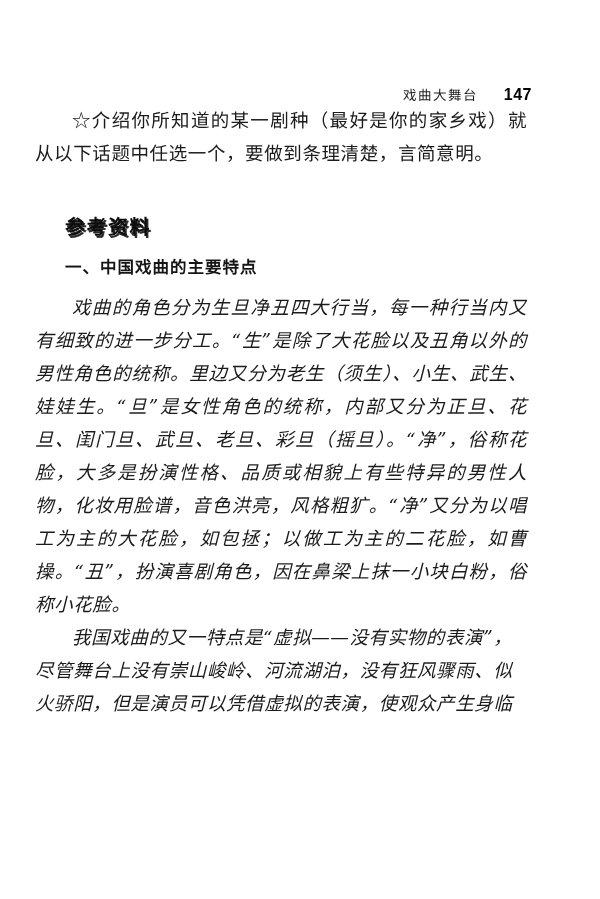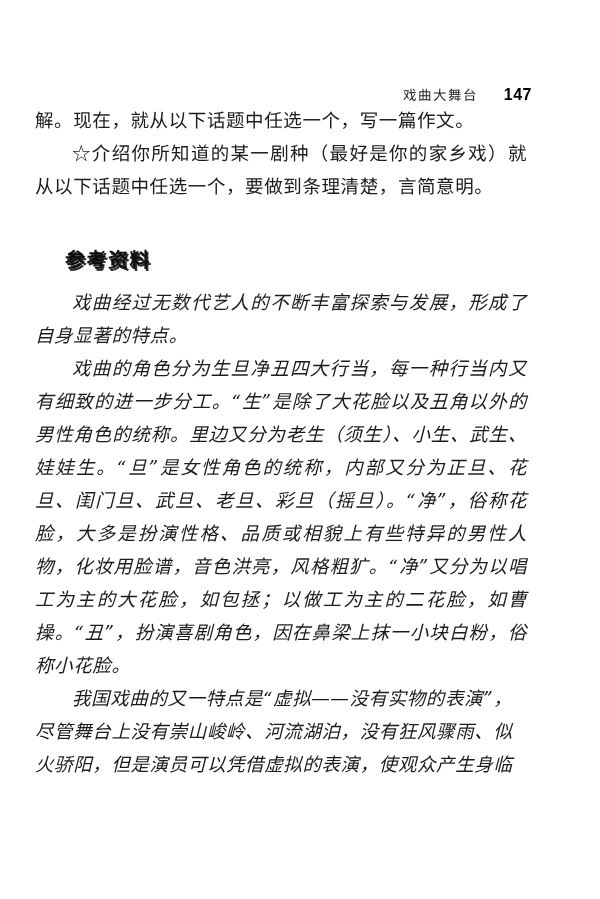--- a/index.html
+++ b/index.html
@@ -132,27 +132,26 @@
 <div class="page">
 
   <div class="running-head">
     <span class="running-head-title">戏曲大舞台</span>
     <span class="page-number">147</span>
   </div>
 
   <div class="content">
 
     <div class="block-song">
-      <p>解。现在，就从以下话题中任选一个，写一篇作文。</p>
       <p class="indent">☆介绍你所知道的某一剧种（最好是你的家乡戏）就从以下话题中任选一个，要做到条理清楚，言简意明。</p>
     </div>
 
     <div class="ref-heading">参考资料</div>
 
+    <div class="sub-heading">一、中国戏曲的主要特点</div>
 
     <div class="block-kai">
-      <p class="indent">戏曲经过无数代艺人的不断丰富探索与发展，形成了自身显著的特点。</p>
       <p class="indent">戏曲的角色分为生旦净丑四大行当，每一种行当内又有细致的进一步分工。“生”是除了大花脸以及丑角以外的男性角色的统称。里边又分为老生（须生）、小生、武生、娃娃生。“旦”是女性角色的统称，内部又分为正旦、花旦、闺门旦、武旦、老旦、彩旦（摇旦）。“净”，俗称花脸，大多是扮演性格、品质或相貌上有些特异的男性人物，化妆用脸谱，音色洪亮，风格粗犷。“净”又分为以唱工为主的大花脸，如包拯；以做工为主的二花脸，如曹操。“丑”，扮演喜剧角色，因在鼻梁上抹一小块白粉，俗称小花脸。</p>
       <p class="indent">我国戏曲的又一特点是“虚拟——没有实物的表演”，尽管舞台上没有崇山峻岭、河流湖泊，没有狂风骤雨、似火骄阳，但是演员可以凭借虚拟的表演，使观众产生身临</p>
     </div>
 
   </div>
 </div>
 
 </body></html>

